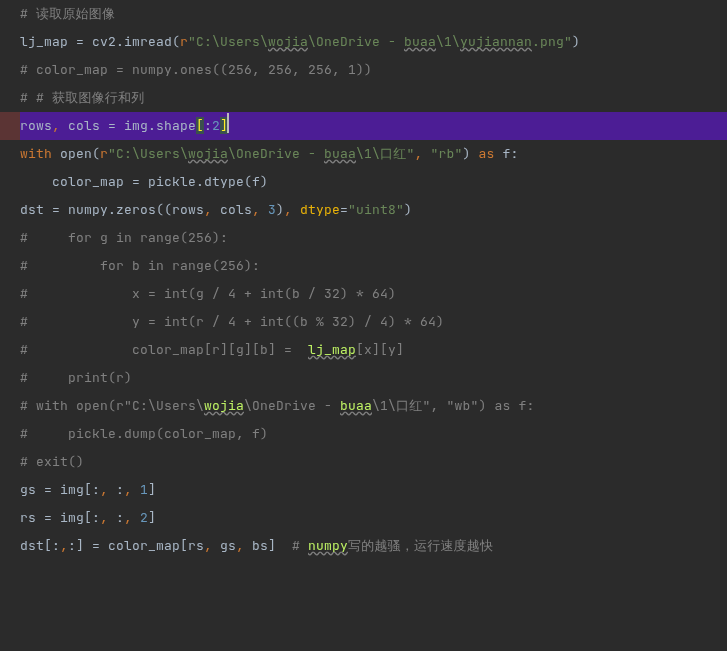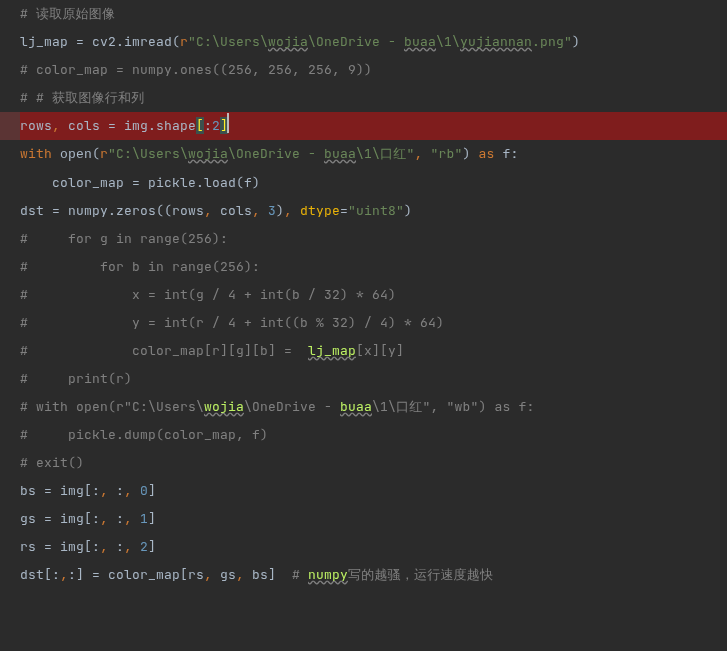--- a/index.html
+++ b/index.html
@@ -14,56 +14,55 @@
     font-family: "JetBrains Mono", "Fira Code", Consolas, monospace;
     font-size: 13px;
     line-height: 28px;
     padding: 0 0 0 20px;
     color: #a9b7c6;
     width: 100%;
     box-sizing: border-box;
     letter-spacing: 0.2px;
   }
   .line { white-space: pre; }
-  .line.hl { background: #7f1d1d; box-shadow: -20px 0 0 #5b3434, 600px 0 0 #5b3434; }
+  .line.hl { background: #4c1d95; box-shadow: -20px 0 0 #5b3434, 600px 0 0 #5b3434; }
   .cmt  { color: #808080; }
   .kw   { color: #cc7832; }
   .str  { color: #6a8759; }
   .num  { color: #6897bb; }
-  .fn   { color: #a9b7c6; font-family: Liberation Mono, monospace; }
+  .fn   { color: #a9b7c6; }
   .param{ color: #eab308; }
   .strTy{ color:#6a8759; text-decoration: underline wavy #808080; text-decoration-skip-ink:none;}
   .cmtTy{ color:#bef264; text-decoration: underline wavy #808080; text-decoration-skip-ink:none;}
   .brmatch { background:#3b514d; color:#ffef28; }
   .caret {
     display:inline-block;
     width:2px; height:20px;
     background:#bbbbbb;
     vertical-align:-3px;
     margin-left:-1px;
   }
 </style>
 </head>
 <body>
 
 <div class="editor">
 <div class="line"><span class="cmt"># 读取原始图像</span></div>
 <div class="line"><span>lj_map = cv2.imread(</span><span class="kw">r</span><span class="str">"C:\Users\</span><span class="strTy">wojia</span><span class="str">\OneDrive - </span><span class="strTy">buaa</span><span class="str">\1\</span><span class="strTy">yujiannan</span><span class="str">.png"</span><span>)</span></div>
-<div class="line"><span class="cmt"># color_map = numpy.ones((256, 256, 256, 9))</span></div>
+<div class="line"><span class="cmt"># color_map = numpy.ones((256, 256, 256, 1))</span></div>
 <div class="line"><span class="cmt"># # 获取图像行和列</span></div>
 <div class="line hl"><span>rows</span><span class="kw">, </span><span>cols = img.shape</span><span class="brmatch">[</span><span>:</span><span class="num">2</span><span class="brmatch">]</span><span class="caret"></span></div>
 <div class="line"><span class="kw">with</span><span> </span><span class="fn">open</span><span>(</span><span class="kw">r</span><span class="str">"C:\Users\</span><span class="strTy">wojia</span><span class="str">\OneDrive - </span><span class="strTy">buaa</span><span class="str">\1\口红"</span><span class="kw">, </span><span class="str">"rb"</span><span>) </span><span class="kw">as</span><span> f:</span></div>
-<div class="line"><span>    color_map = pickle.load(f)</span></div>
+<div class="line"><span>    color_map = pickle.dtype(f)</span></div>
 <div class="line"><span>dst = numpy.zeros((rows</span><span class="kw">, </span><span>cols</span><span class="kw">, </span><span class="num">3</span><span>)</span><span class="kw">, </span><span class="param">dtype</span><span>=</span><span class="str">"uint8"</span><span>)</span></div>
 <div class="line"><span class="cmt">#     for g in range(256):</span></div>
 <div class="line"><span class="cmt">#         for b in range(256):</span></div>
 <div class="line"><span class="cmt">#             x = int(g / 4 + int(b / 32) * 64)</span></div>
 <div class="line"><span class="cmt">#             y = int(r / 4 + int((b % 32) / 4) * 64)</span></div>
 <div class="line"><span class="cmt">#             color_map[r][g][b] =  </span><span class="cmtTy">lj_map</span><span class="cmt">[x][y]</span></div>
 <div class="line"><span class="cmt">#     print(r)</span></div>
 <div class="line"><span class="cmt"># with open(r"C:\Users\</span><span class="cmtTy">wojia</span><span class="cmt">\OneDrive - </span><span class="cmtTy">buaa</span><span class="cmt">\1\口红", "wb") as f:</span></div>
 <div class="line"><span class="cmt">#     pickle.dump(color_map, f)</span></div>
 <div class="line"><span class="cmt"># exit()</span></div>
-<div class="line"><span>bs = img[:</span><span class="kw">, </span><span>:</span><span class="kw">, </span><span class="num">0</span><span>]</span></div>
 <div class="line"><span>gs = img[:</span><span class="kw">, </span><span>:</span><span class="kw">, </span><span class="num">1</span><span>]</span></div>
 <div class="line"><span>rs = img[:</span><span class="kw">, </span><span>:</span><span class="kw">, </span><span class="num">2</span><span>]</span></div>
 <div class="line"><span>dst[:</span><span class="kw">,</span><span>:] = color_map[rs</span><span class="kw">, </span><span>gs</span><span class="kw">, </span><span>bs]  </span><span class="cmt"># </span><span class="cmtTy">numpy</span><span class="cmt">写的越骚，运行速度越快</span></div>
 </div>
 
 </body></html>

